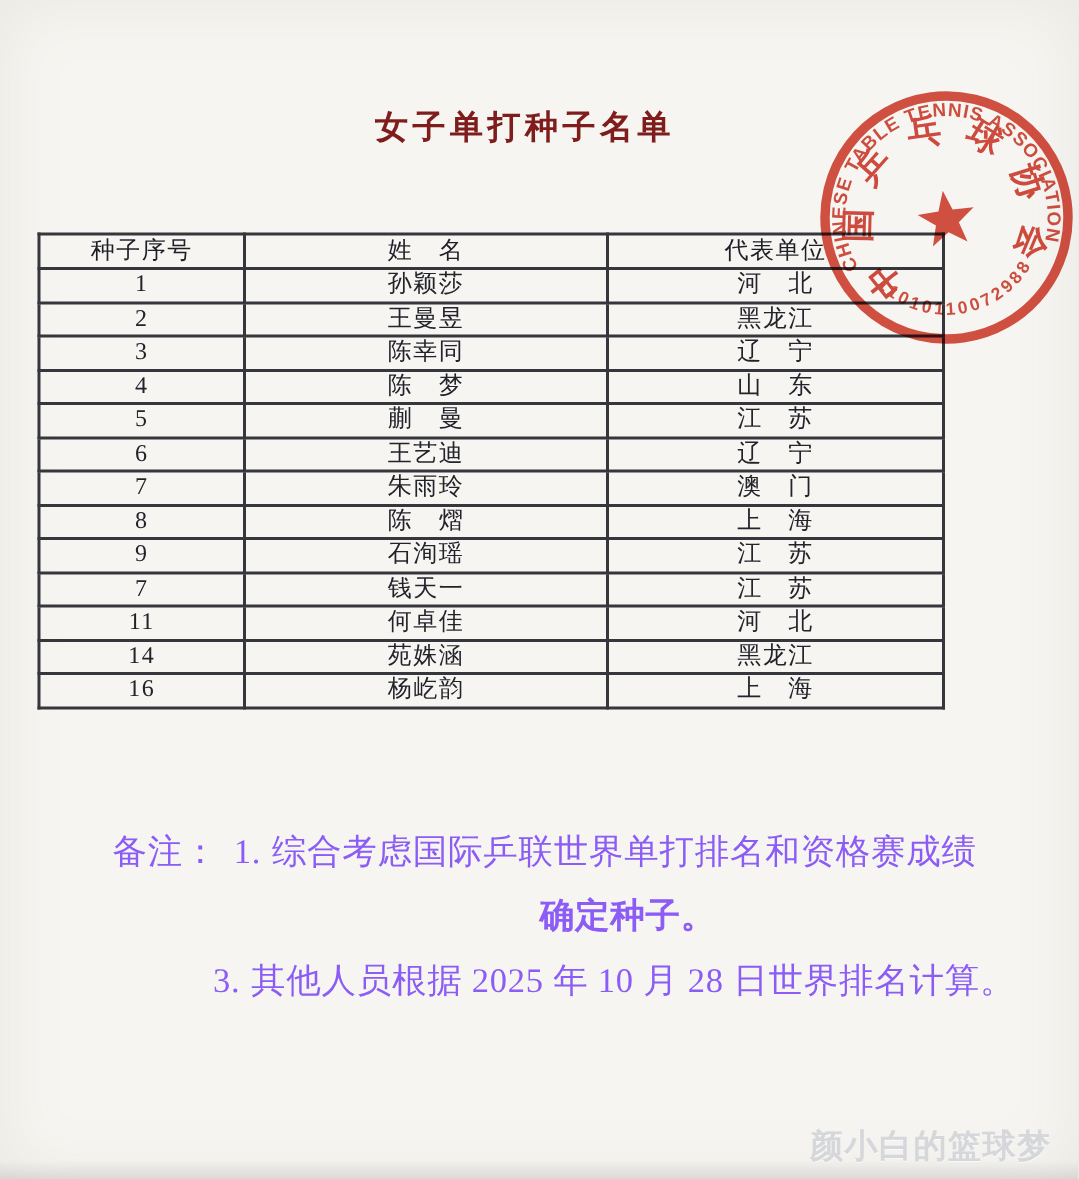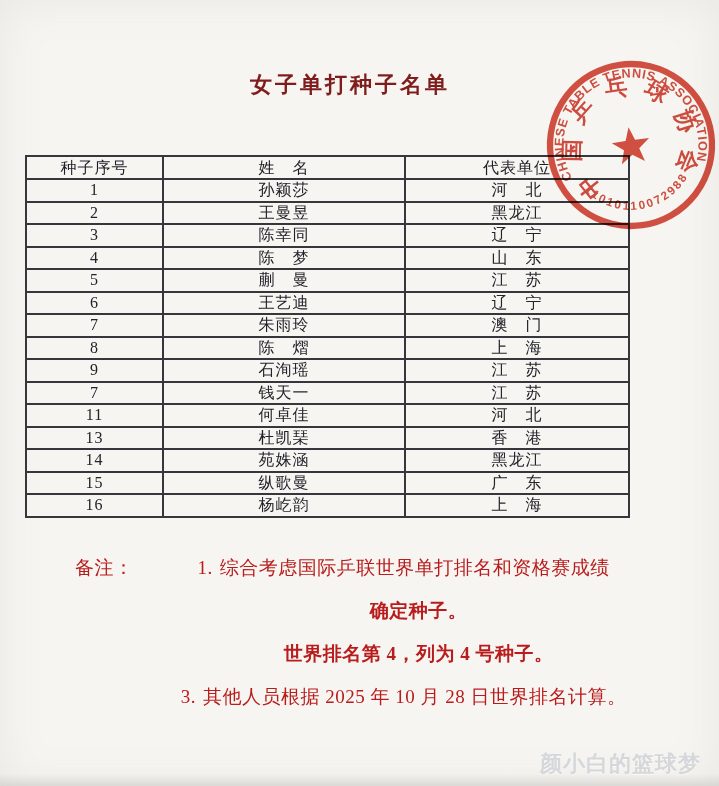--- a/index.html
+++ b/index.html
@@ -31,21 +31,21 @@
     border:2px solid #36363d;
     height:20.5px; line-height:20px;
     text-align:center; vertical-align:middle;
     font-size:16px; letter-spacing:1px; color:#23232b;
     padding:0; overflow:hidden; white-space:nowrap;
   }
   table.seed-table tr.header-row td { height:21px; font-size:16px; color:#1e1e27; }
 
   .notes {
     position:absolute; left:75px; top:546px; width:590px;
-    font-size:19px; line-height:43px; color:#b91c1c; letter-spacing:0.5px;
+    font-size:23px; line-height:43px; color:#8b5cf6; letter-spacing:0.5px;
   }
   .notes .note-label { position:absolute; left:0; top:0; }
   .notes .note-items { margin-left:67px; }
   .note-line { white-space:nowrap;text-align:center; }
   .note-line .note-num { margin-right:7px; }
   .note-line.cont { padding-left:30px;font-weight:bold; }
 
   .stamp-wrap {
     position:absolute; left:541px; top:55px; width:180px; height:180px;
     transform:rotate(-8deg); transform-origin:50% 50%;
@@ -136,33 +136,23 @@
           <td>7</td>
           <td>钱天一</td>
           <td>江　苏</td>
         </tr>
         <tr>
           <td>11</td>
           <td>何卓佳</td>
           <td>河　北</td>
         </tr>
         <tr>
-          <td>13</td>
-          <td>杜凯琹</td>
-          <td>香　港</td>
-        </tr>
-        <tr>
           <td>14</td>
           <td>苑姝涵</td>
           <td>黑龙江</td>
-        </tr>
-        <tr>
-          <td>15</td>
-          <td>纵歌曼</td>
-          <td>广　东</td>
         </tr>
         <tr>
           <td>16</td>
           <td>杨屹韵</td>
           <td>上　海</td>
         </tr>
       </tbody>
   </table>
 
   <div class="stamp-wrap">
@@ -191,23 +181,20 @@
     <div class="note-items">
       <div class="note-item">
         <div class="note-line">
           <span class="note-num">1.</span><span>综合考虑国际乒联世界单打排名和资格赛成绩</span>
         </div>
         <div class="note-line cont">
           <span>确定种子。</span>
         </div>
       </div>
       <div class="note-item">
-        <div class="note-line cont">
-          <span>世界排名第 4，列为 4 号种子。</span>
-        </div>
       </div>
       <div class="note-item">
         <div class="note-line">
           <span class="note-num">3.</span><span>其他人员根据 2025 年 10 月 28 日世界排名计算。</span>
         </div>
       </div>
     </div>
   </div>
 
   <div class="watermark">颜小白的篮球梦</div>

